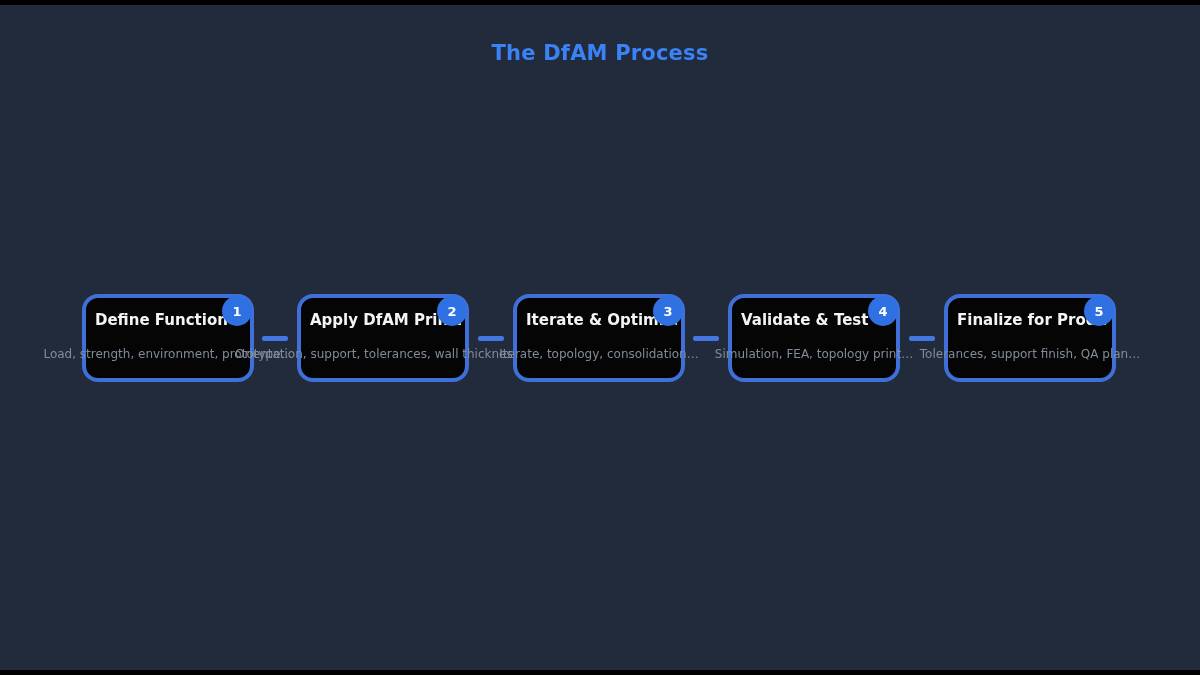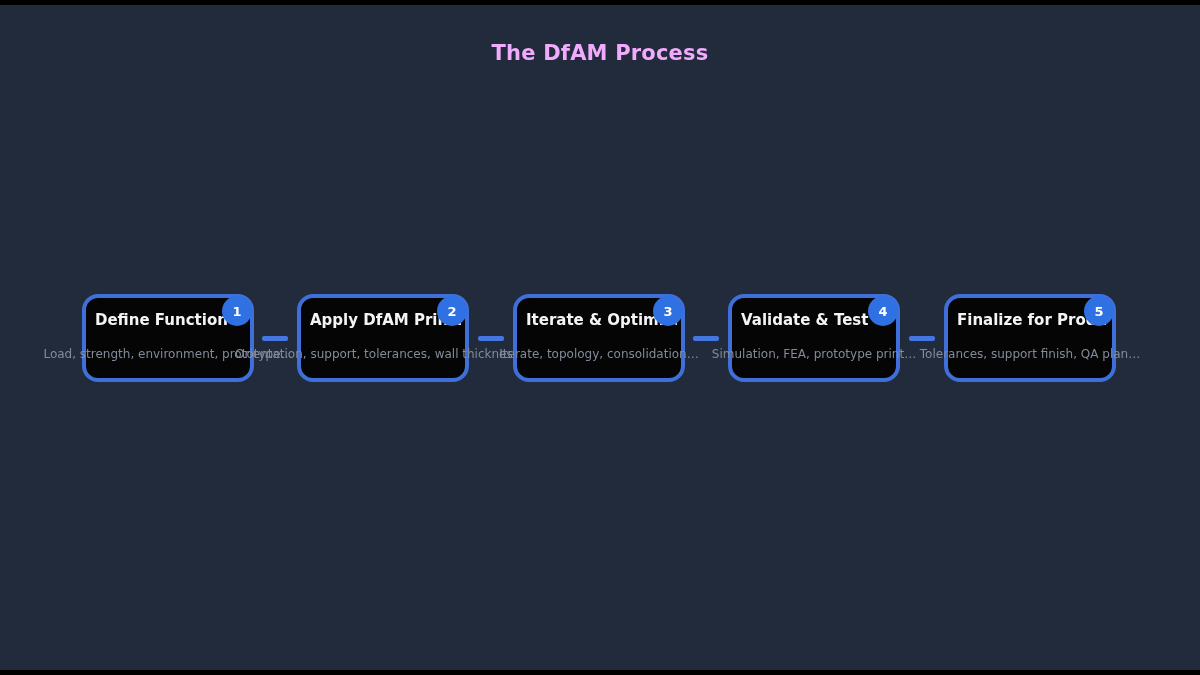--- a/index.html
+++ b/index.html
@@ -21,21 +21,21 @@
   }
   .fig-title {
     position: absolute;
     top: 36px;
     left: 0;
     width: 1200px;
     margin: 0;
     text-align: center;
     font-size: 21px;
     font-weight: bold;
-    color: #f0abfc;
+    color: #3b82f6;
     letter-spacing: 0.2px;
   }
   .connector {
     position: absolute;
     top: 331px;
     width: 26px;
     height: 5px;
     border-radius: 2px;
     background: #4577e2;
   }
@@ -133,21 +133,21 @@
       <span class="step-title">Iterate &amp; Optimize</span>
     </div>
     <div class="step-details">Iterate, topology, consolidation…</div>
     <div class="badge">3</div>
   </div>
 
   <div class="step s4">
     <div class="step-title-clip">
       <span class="step-title">Validate &amp; Test</span>
     </div>
-    <div class="step-details">Simulation, FEA, prototype print…</div>
+    <div class="step-details">Simulation, FEA, topology print…</div>
     <div class="badge">4</div>
   </div>
 
   <div class="step s5">
     <div class="step-title-clip">
       <span class="step-title">Finalize for Production</span>
     </div>
     <div class="step-details">Tolerances, support finish, QA plan…</div>
     <div class="badge">5</div>
   </div>

